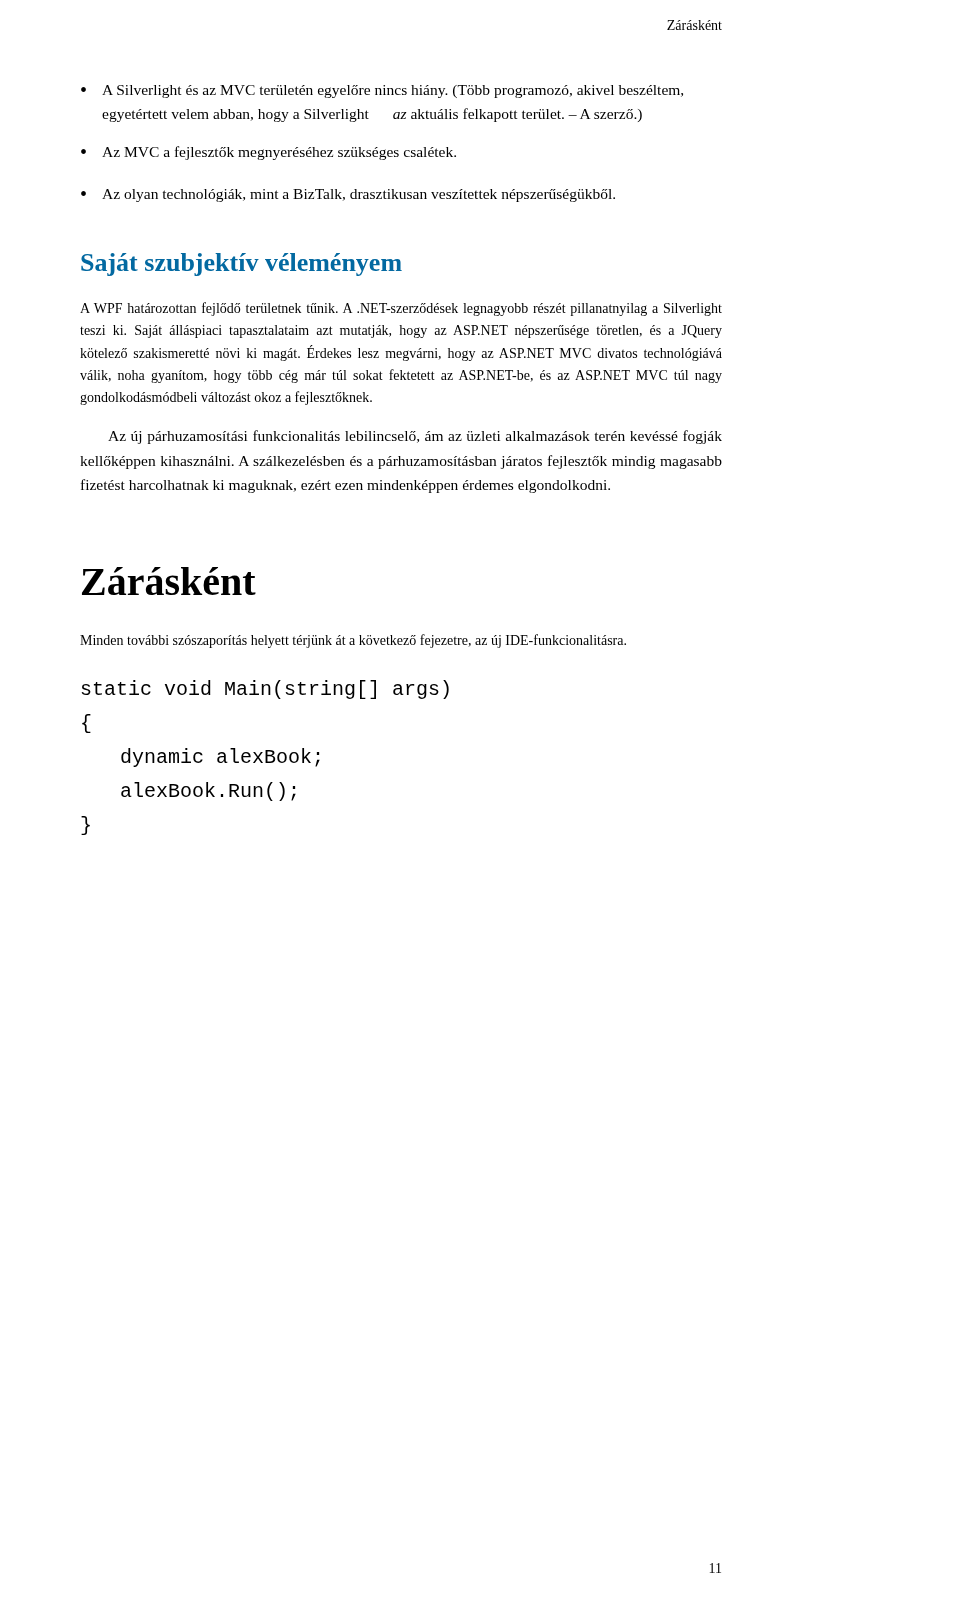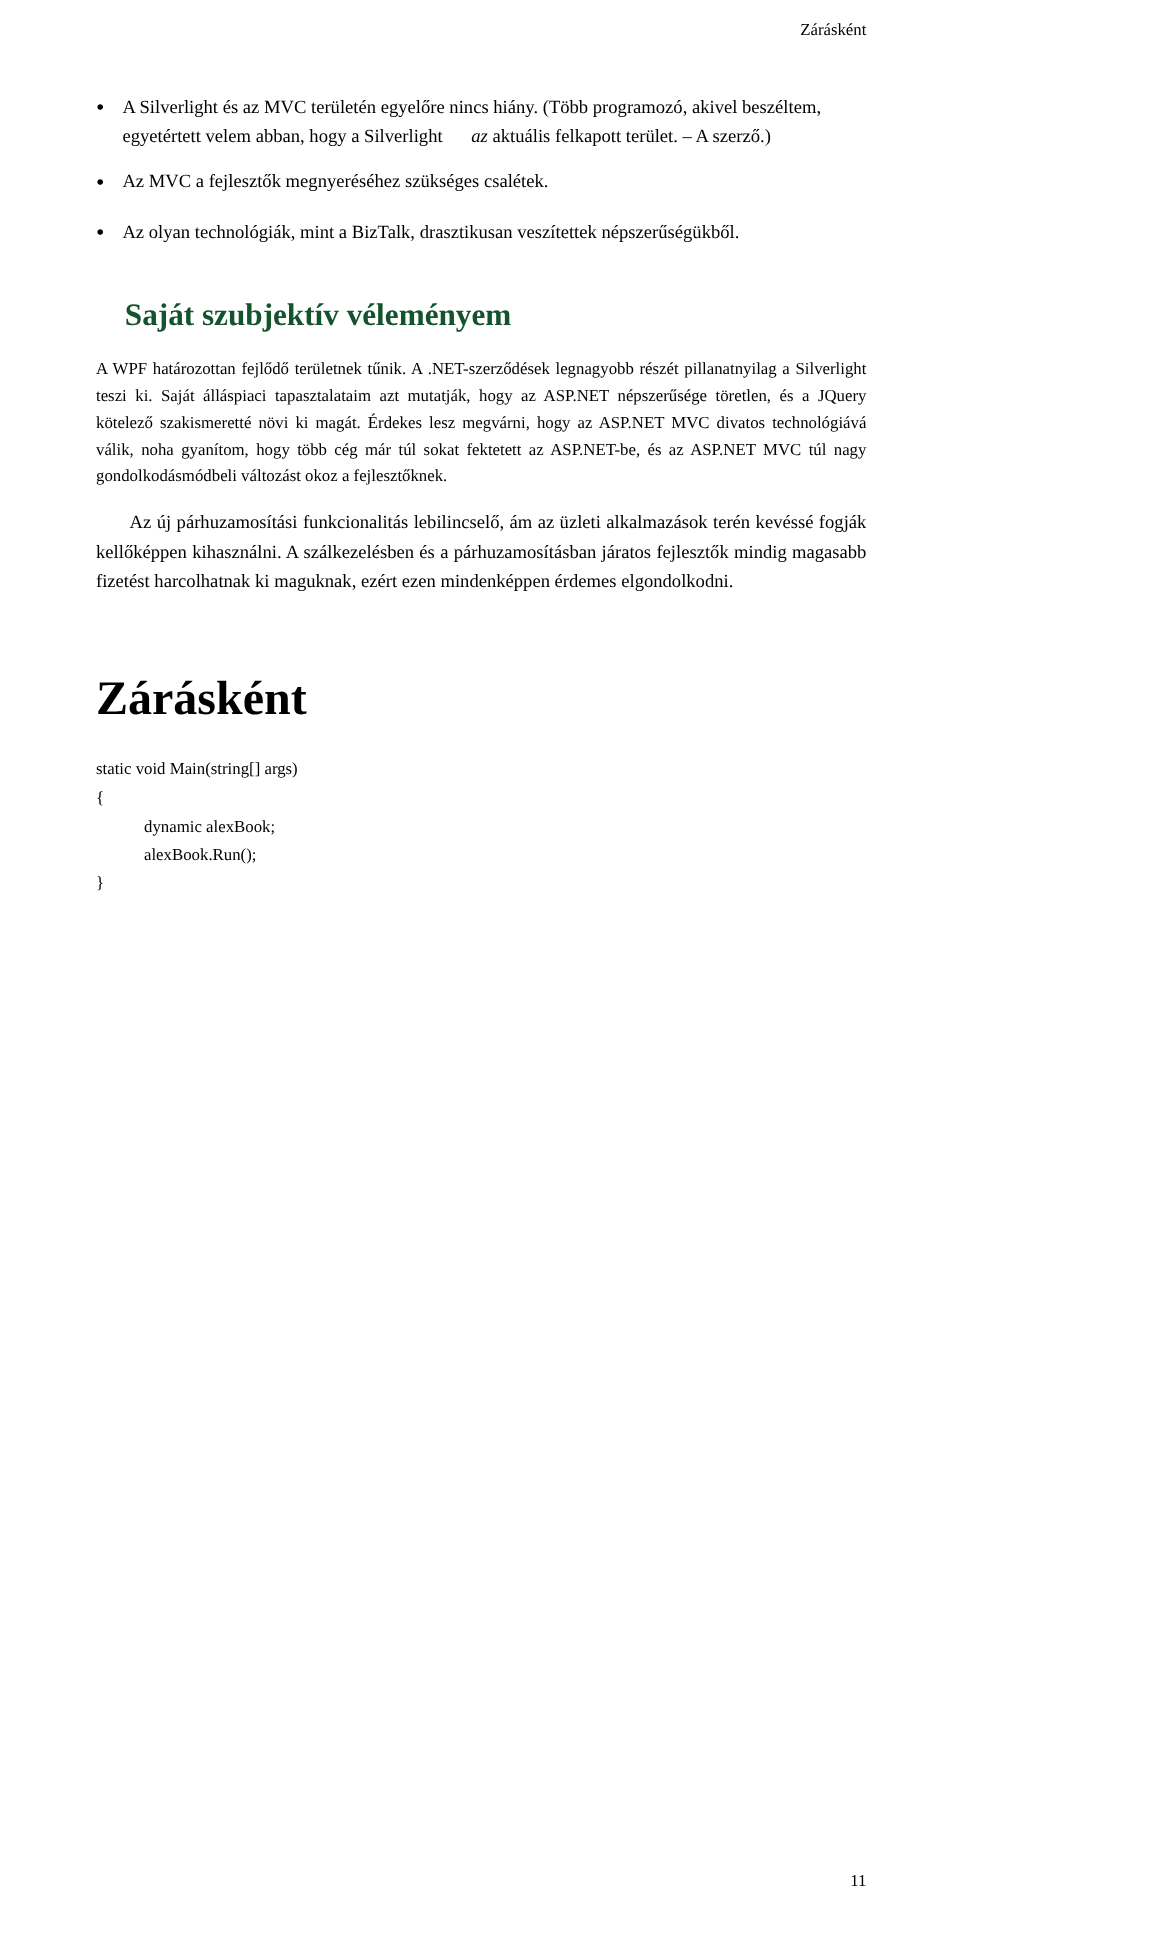--- a/index.html
+++ b/index.html
@@ -62,25 +62,24 @@
     }
 
     .bullet-text em {
       margin-left: 20px;
     }
 
     .section-heading {
       font-family: "Georgia", serif;
       font-size: 26px;
       font-weight: bold;
-      color: #14532d;
+      color: #0369a1;
       margin-top: 36px;
       margin-bottom: 18px;
       line-height: 1.3;
-      margin-left: 24px;
     }
 
     .body-paragraph {
       font-size: 14px;
       line-height: 1.6;
       margin-bottom: 14px;
       text-align: justify;
     }
 
     .body-paragraph-indent {
@@ -95,22 +94,22 @@
       font-family: "Georgia", serif;
       font-size: 40px;
       font-weight: bold;
       color: #000;
       margin-top: 60px;
       margin-bottom: 24px;
       line-height: 1.2;
     }
 
     .code-block {
-      font-family: Liberation Serif, serif;
-      font-size: 14px;
+      font-family: Liberation Mono, monospace;
+      font-size: 20px;
       line-height: 1.7;
       margin-top: 20px;
       color: #000;
     }
 
     .code-line {
       display: block;
     }
 
     .code-indent {
@@ -165,20 +164,21 @@
     <p class="body-paragraph">
       A WPF határozottan fejlődő területnek tűnik. A .NET-szerződések legnagyobb részét pillanatnyilag a Silverlight teszi ki. Saját álláspiaci tapasztalataim azt mutatják, hogy az ASP.NET népszerűsége töretlen, és a JQuery kötelező szakismeretté növi ki magát. Érdekes lesz megvárni, hogy az ASP.NET MVC divatos technológiává válik, noha gyanítom, hogy több cég már túl sokat fektetett az ASP.NET-be, és az ASP.NET MVC túl nagy gondolkodásmódbeli változást okoz a fejlesztőknek.
     </p>
 
     <p class="body-paragraph-indent">
       Az új párhuzamosítási funkcionalitás lebilincselő, ám az üzleti alkalmazások terén kevéssé fogják kellőképpen kihasználni. A szálkezelésben és a párhuzamosításban járatos fejlesztők mindig magasabb fizetést harcolhatnak ki maguknak, ezért ezen mindenképpen érdemes elgondolkodni.
     </p>
 
     <h1 class="closing-heading">Zárásként</h1>
 
+    <p class="body-paragraph">Minden további szószaporítás helyett térjünk át a következő fejezetre, az új IDE-funkcionalitásra.</p>
 
     <div class="code-block">
       <span class="code-line">static void Main(string[] args)</span>
       <span class="code-line">{</span>
       <span class="code-line code-indent">dynamic alexBook;</span>
       <span class="code-line code-indent">alexBook.Run();</span>
       <span class="code-line">}</span>
     </div>
 
   </div>

